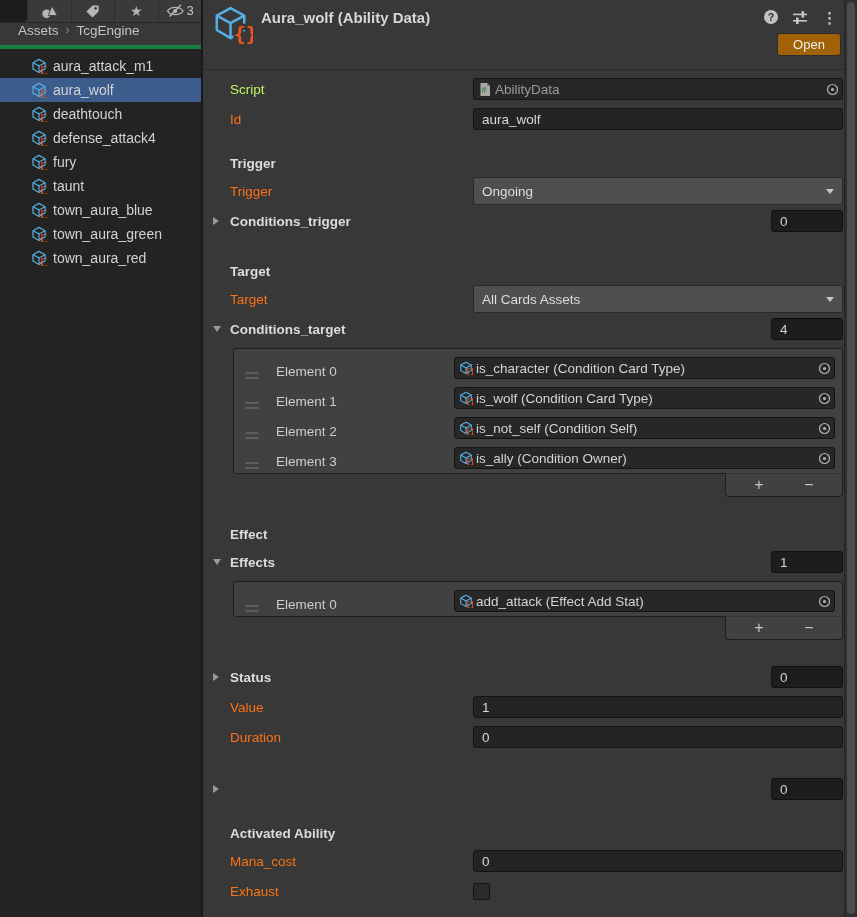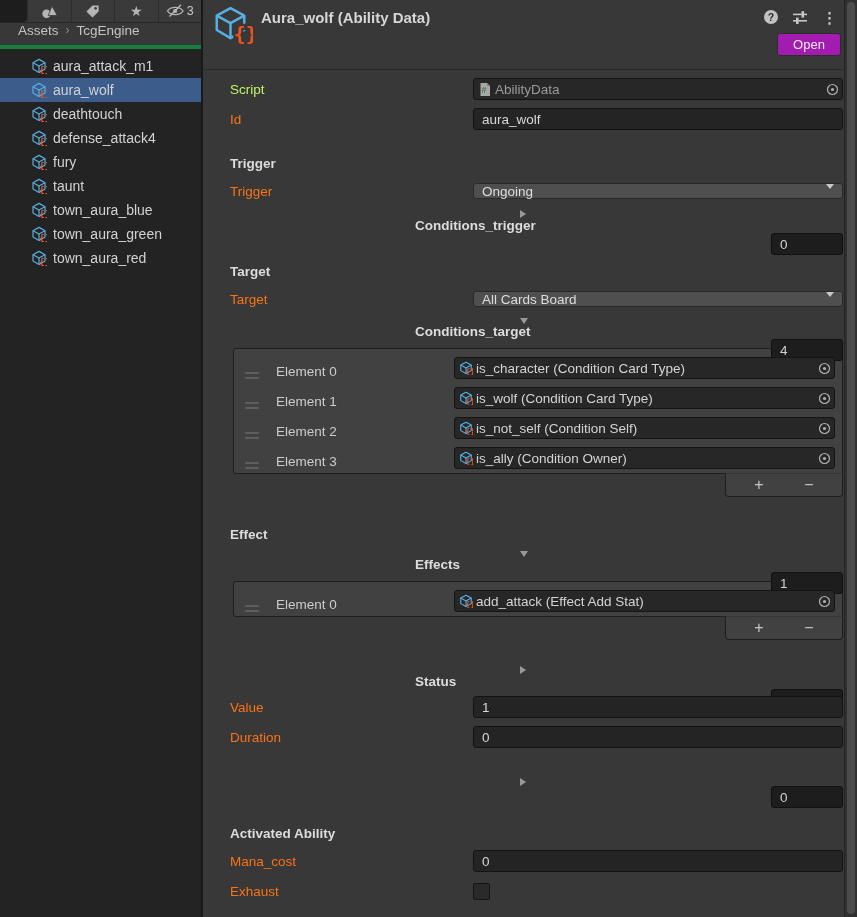--- a/index.html
+++ b/index.html
@@ -21,37 +21,37 @@
   .project-list { flex:1; background:#232323; padding-top:5px; overflow:hidden; }
   .item { height:24px; display:flex; align-items:center; padding-left:31px; gap:3px; color:#d2d2d2; font-size:14px; white-space:nowrap; overflow:hidden; }
   .item.selected { background:#3c5c8c; }
   .item svg { flex:none; }
   
   .right { flex:1; display:flex; flex-direction:column; background:#383838; position:relative; }
   .insp-header { height:70px; flex:none; border-bottom:1px solid #2a2a2a; position:relative; }
   .hdr-icon { position:absolute; left:10px; top:5px; }
   .hdr-title { position:absolute; left:58px; top:9px; font-size:15px; color:#d6d6d6;font-weight:bold; }
   .hdr-icons { position:absolute; right:20px; top:9px; display:flex; align-items:center; gap:13px; }
-  .open-btn { position:absolute; right:16px; top:33px; width:64px; height:23px; background:#a21caf; border:1px solid #2c2c2c; border-radius:3px; color:#eeeeee; font-size:13px; display:flex; align-items:center; justify-content:center; }
+  .open-btn { position:absolute; right:16px; top:33px; width:64px; height:23px; background:#a16207; border:1px solid #2c2c2c; border-radius:3px; color:#eeeeee; font-size:13px; display:flex; align-items:center; justify-content:center; }
   .insp-body { flex:1; padding-top:8px; overflow:hidden; }
   .gap1{height:14px} .gap2{height:20px} .gap3{height:26px} .gap4{height:26px} .gap5{height:22px} .gap6{height:14px}
   .row { height:22px; margin:0 14px 8px 27px; display:flex; align-items:center; }
-  .row.fold { margin-left:10px;flex-direction:column; }
+  .row.fold { margin-left:10px; }
   .tri-cell { width:17px; flex:none; display:flex; align-items:center; }
   .tri-r { width:0; height:0; border-left:6px solid #999; border-top:4.5px solid transparent; border-bottom:4.5px solid transparent; }
   .tri-d { width:0; height:0; border-top:6px solid #999; border-left:4.5px solid transparent; border-right:4.5px solid transparent; }
   .lbl { width:243px; flex:none; color:#f97316; white-space:nowrap; overflow:hidden; }
   .row.fold .lbl { width:226px; }
   .bold { font-weight:bold; color:#dcdcdc; }
   .dim { color:#bef264; }
   .sec { height:22px; margin:0 14px 6px 27px; display:flex; align-items:center; font-weight:bold; color:#dcdcdc; }
   .ctl { flex:1; min-width:0; }
   .textfield { height:22px; background:#242424; border:1px solid #131313; border-radius:3px; color:#d8d8d8; padding:0 8px; width:100%; font:inherit; outline:none; display:block; }
   .countfield { width:72px; flex:none; margin-left:auto; height:22px; background:#1d1d1d; border:1px solid #101010; border-radius:3px; color:#d2d2d2; padding:0 8px; font:inherit; outline:none; }
-  .dropdown { height:16px; background:#4f4f4f; border:1px solid #292929; border-radius:3px; display:flex; padding:0 8px; color:#dddddd; }
+  .dropdown { height:28px; background:#4f4f4f; border:1px solid #292929; border-radius:3px; display:flex; align-items:center; padding:0 8px; color:#dddddd; }
   .dd-arrow { margin-left:auto; width:0; height:0; border-top:5px solid #c8c8c8; border-left:4px solid transparent; border-right:4px solid transparent; }
   .objfield { height:22px; background:#272727; border:1px solid #141414; border-radius:3px; display:flex; align-items:center; padding:0 3px 0 4px; color:#d4d4d4; overflow:hidden; white-space:nowrap; }
   .objfield.disabled { color:#9a9a9a; }
   .obj-text { overflow:hidden; text-overflow:ellipsis; white-space:nowrap; }
   .picker { margin-left:auto; flex:none; display:flex; align-items:center; padding-left:4px; }
   .listbox { margin:0 14px 0 30px; background:#414141; border:1px solid #1e1e1e; border-radius:3px 3px 0 3px; padding:4px 0; }
   .el-row { height:26px; display:flex; align-items:flex-end; padding:0 7px 0 11px; }
   .el-row + .el-row { margin-top:4px; }
   .handle { width:14px; flex:none; display:flex; flex-direction:column; gap:3px; }
   .handle i { display:block; height:2px; background:#5e5e5e; border-radius:1px; }
@@ -284,21 +284,21 @@
         <span class="lbl bold">Conditions_trigger</span>
         <input class="countfield" value="0" style="">
       </div>
 
       <div class="gap2"></div>
       <div class="sec">Target</div>
 
       <div class="row">
         <span class="lbl">Target</span>
         <div class="ctl dropdown">
-          <span>All Cards Board</span>
+          <span>All Cards Assets</span>
           <span class="dd-arrow"></span>
         </div>
       </div>
 
       <div class="row fold">
         <span class="tri-cell">
             <span class="tri-d"></span>
           </span>
         <span class="lbl bold">Conditions_target</span>
         <input class="countfield" value="4" style="">

